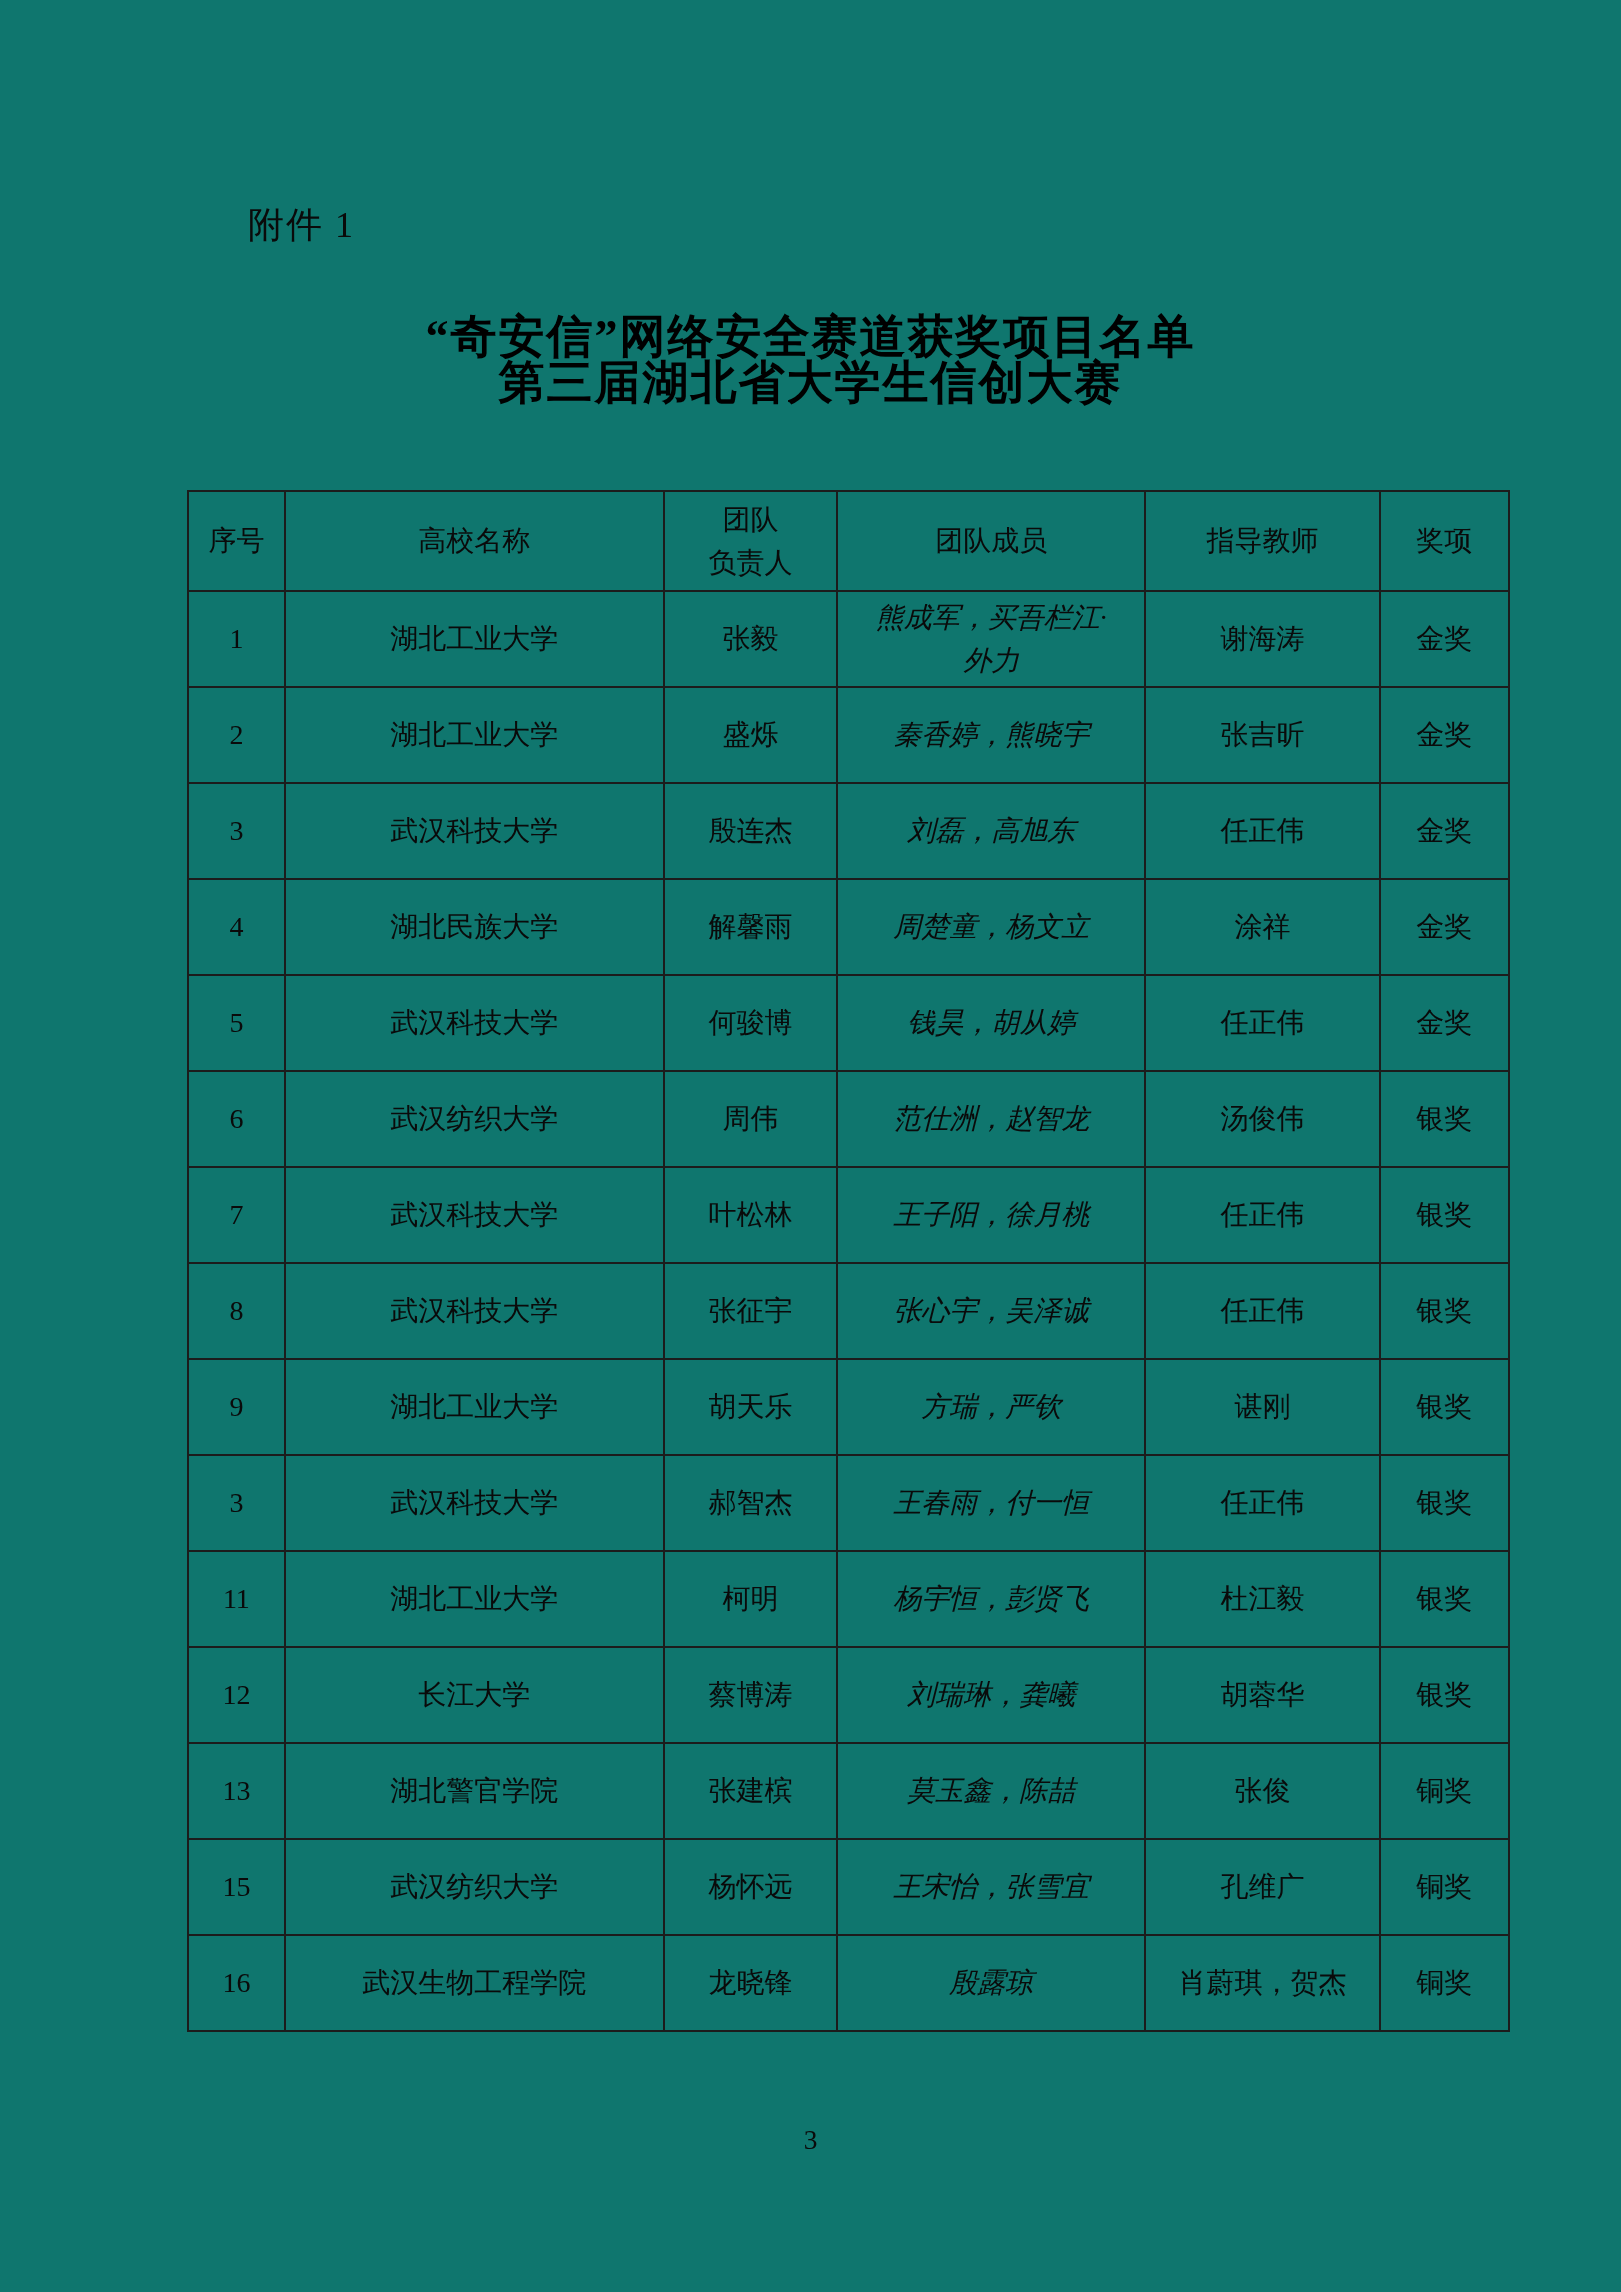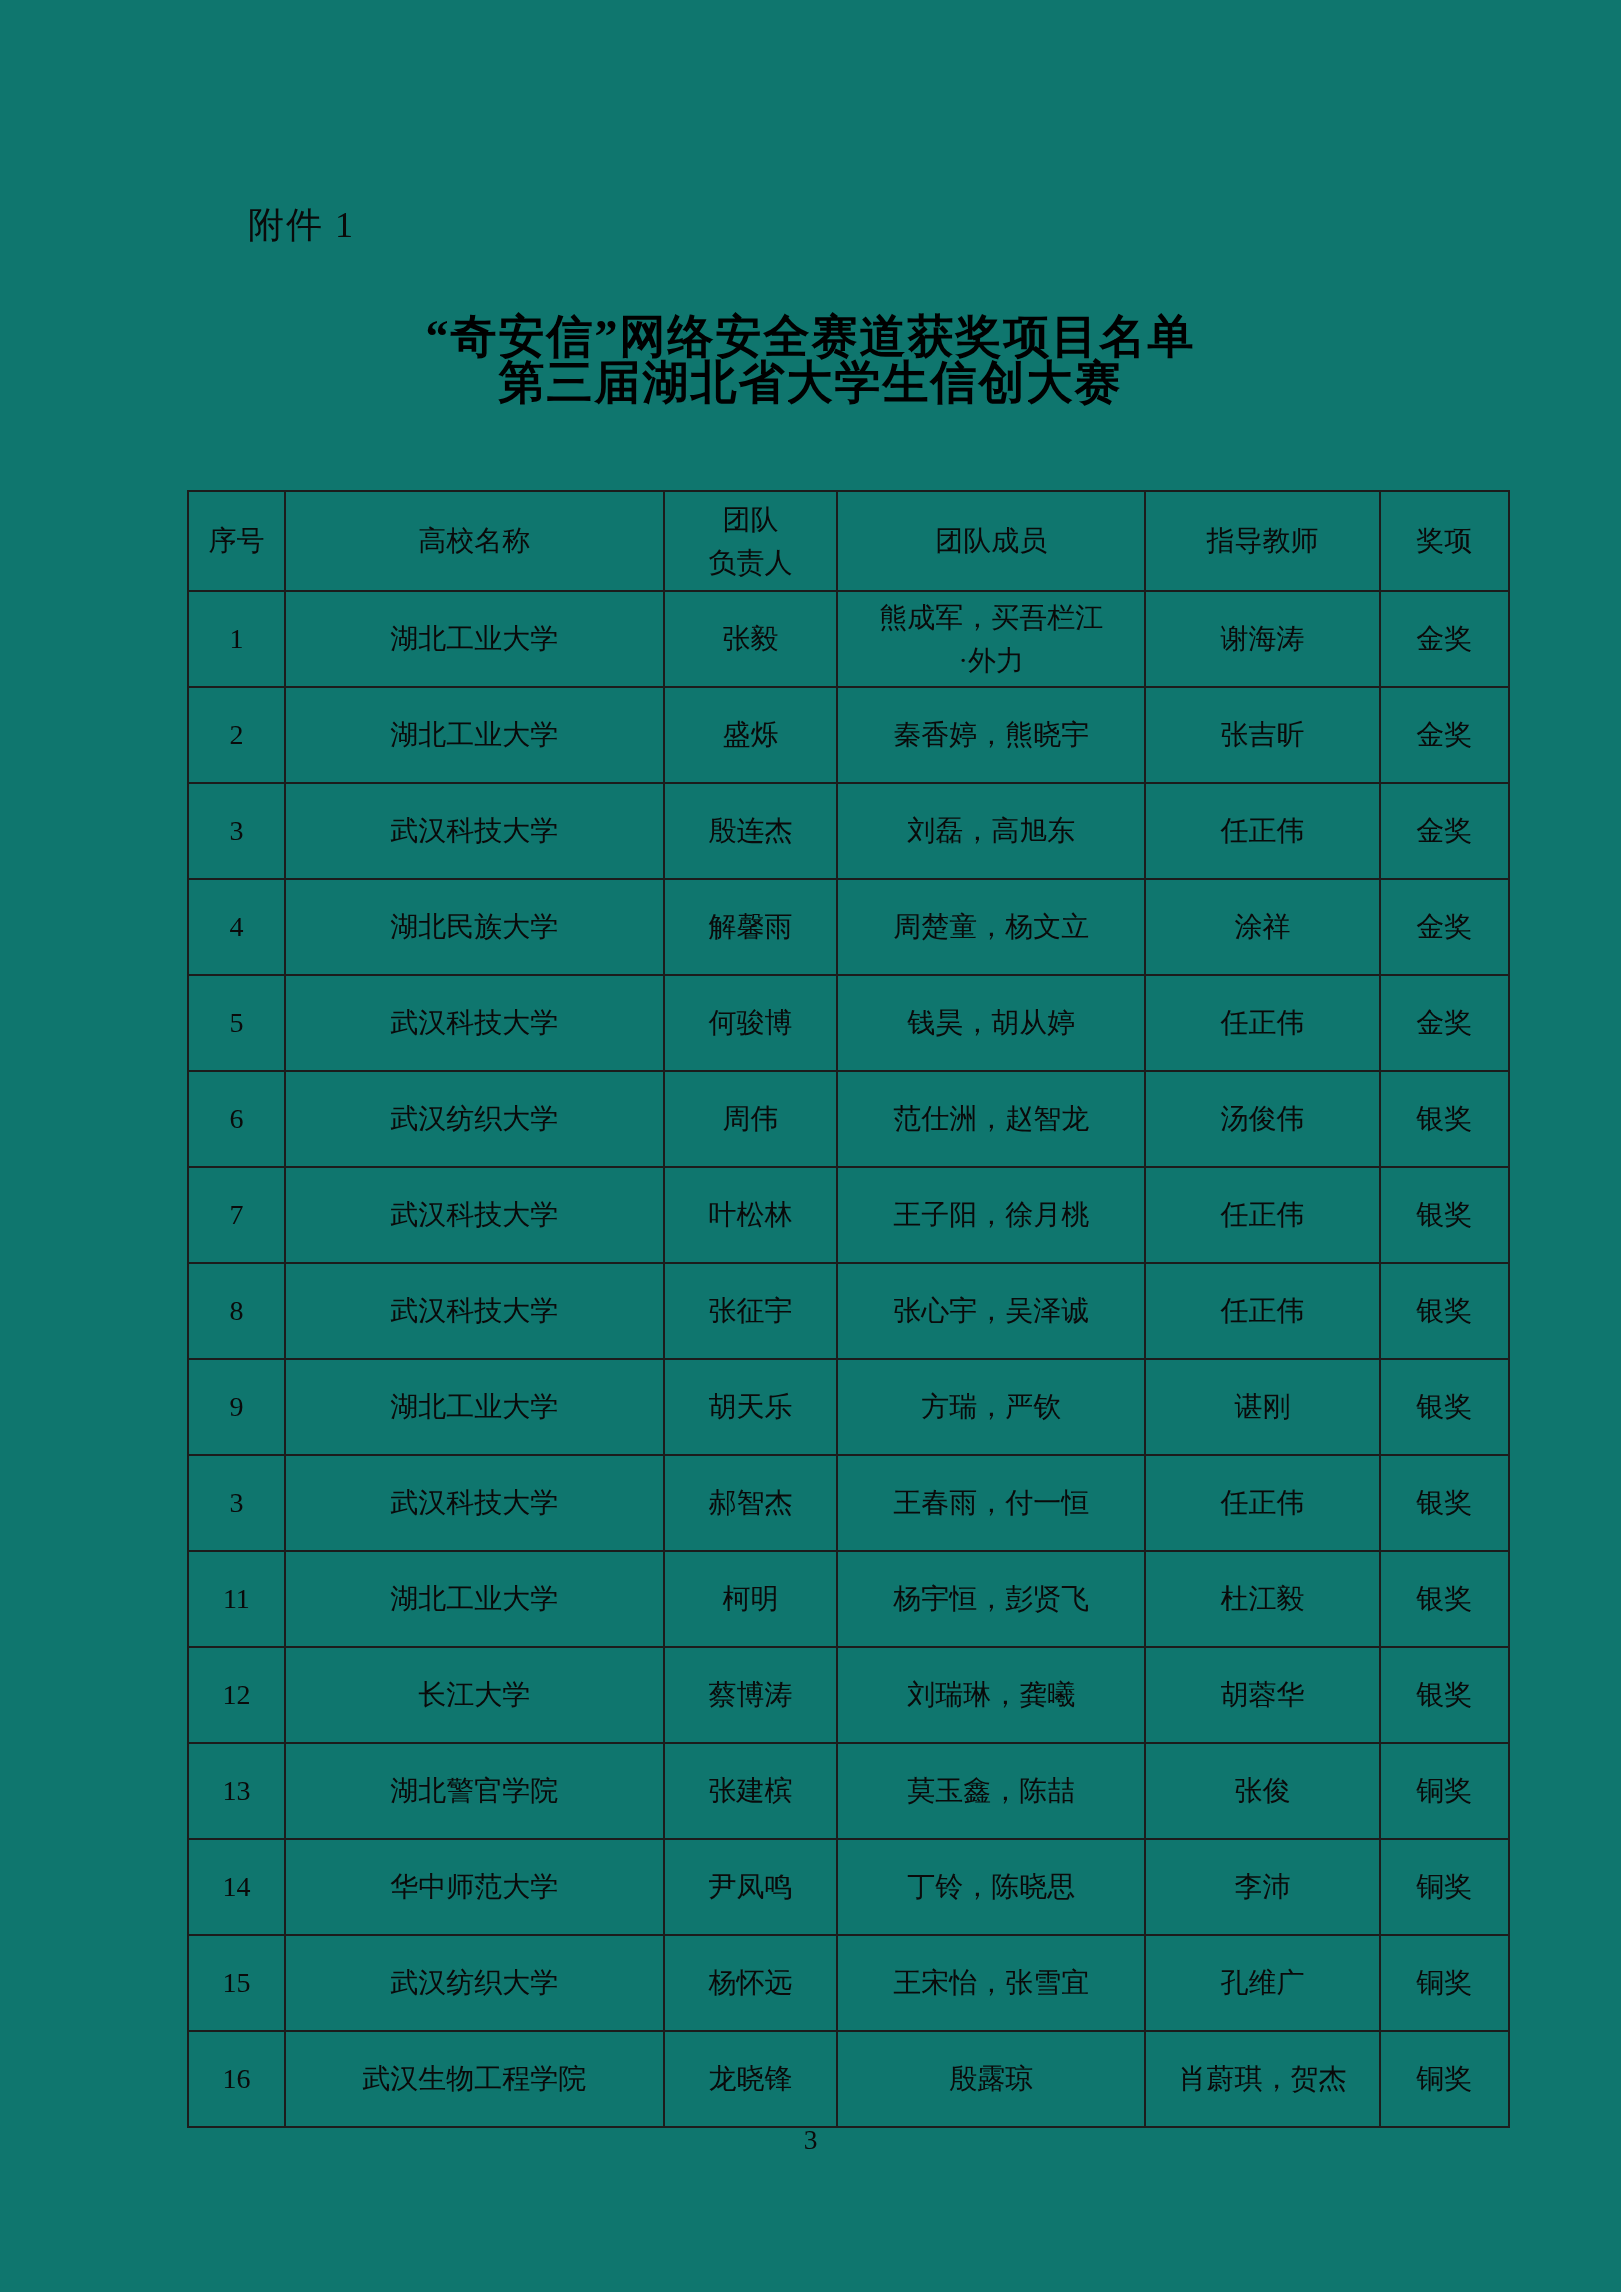--- a/index.html
+++ b/index.html
@@ -69,20 +69,21 @@
     height: 90px;
   }
   .col-no       { width: 83px; }
   .col-univ     { width: 365px; }
   .col-leader   { width: 160px; border-radius: 29px; }
   .col-members  { width: 294px; }
   .col-advisor  { width: 221px; }
   .col-award    { width: 115px; }
   .results-table td.cell-members {
     padding: 2px 37px;
+    font-style: italic;
   }
   .page-number {
     position: absolute;
     top: 2125px;
     left: 0;
     width: 100%;
     text-align: center;
     font-size: 27.4px;
     color: #0a0a0a;
   }
@@ -222,28 +223,20 @@
 
     <tr>
       <td class="cell-no">13</td>
       <td class="cell-univ">湖北警官学院</td>
       <td class="cell-leader">张建槟</td>
       <td class="cell-members">莫玉鑫，陈喆</td>
       <td class="cell-advisor">张俊</td>
       <td class="cell-award">铜奖</td>
     </tr>
 
-    <tr>
-      <td class="cell-no">14</td>
-      <td class="cell-univ">华中师范大学</td>
-      <td class="cell-leader">尹凤鸣</td>
-      <td class="cell-members">丁铃，陈晓思</td>
-      <td class="cell-advisor">李沛</td>
-      <td class="cell-award">铜奖</td>
-    </tr>
 
     <tr>
       <td class="cell-no">15</td>
       <td class="cell-univ">武汉纺织大学</td>
       <td class="cell-leader">杨怀远</td>
       <td class="cell-members">王宋怡，张雪宜</td>
       <td class="cell-advisor">孔维广</td>
       <td class="cell-award">铜奖</td>
     </tr>
 

